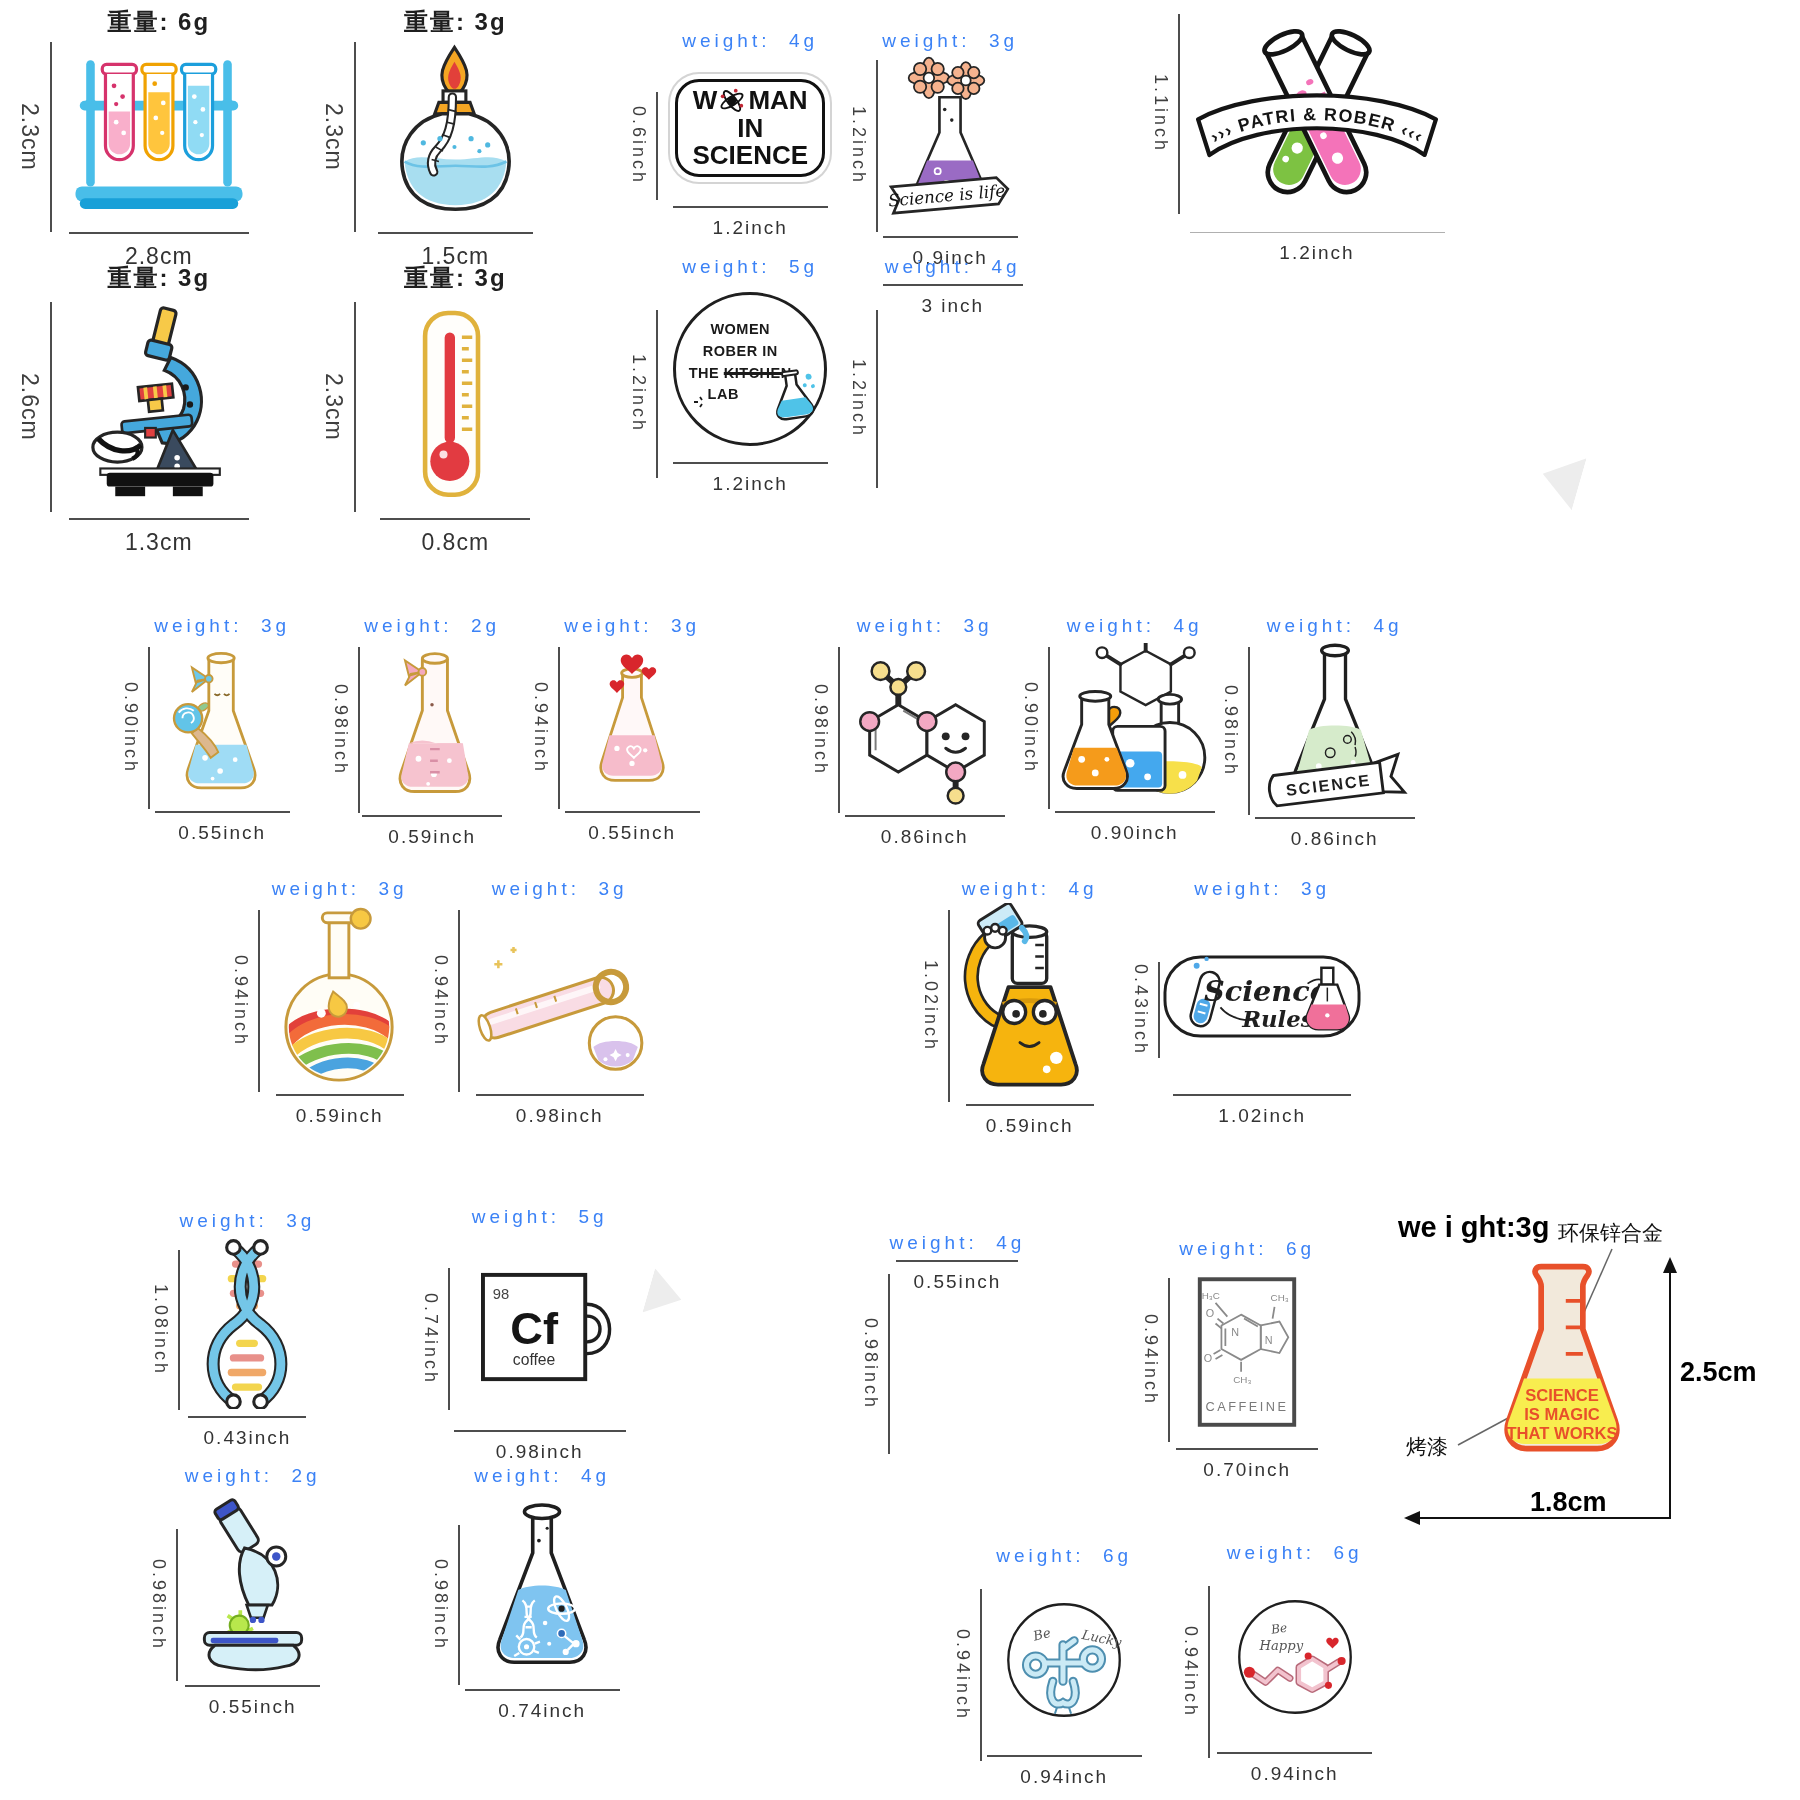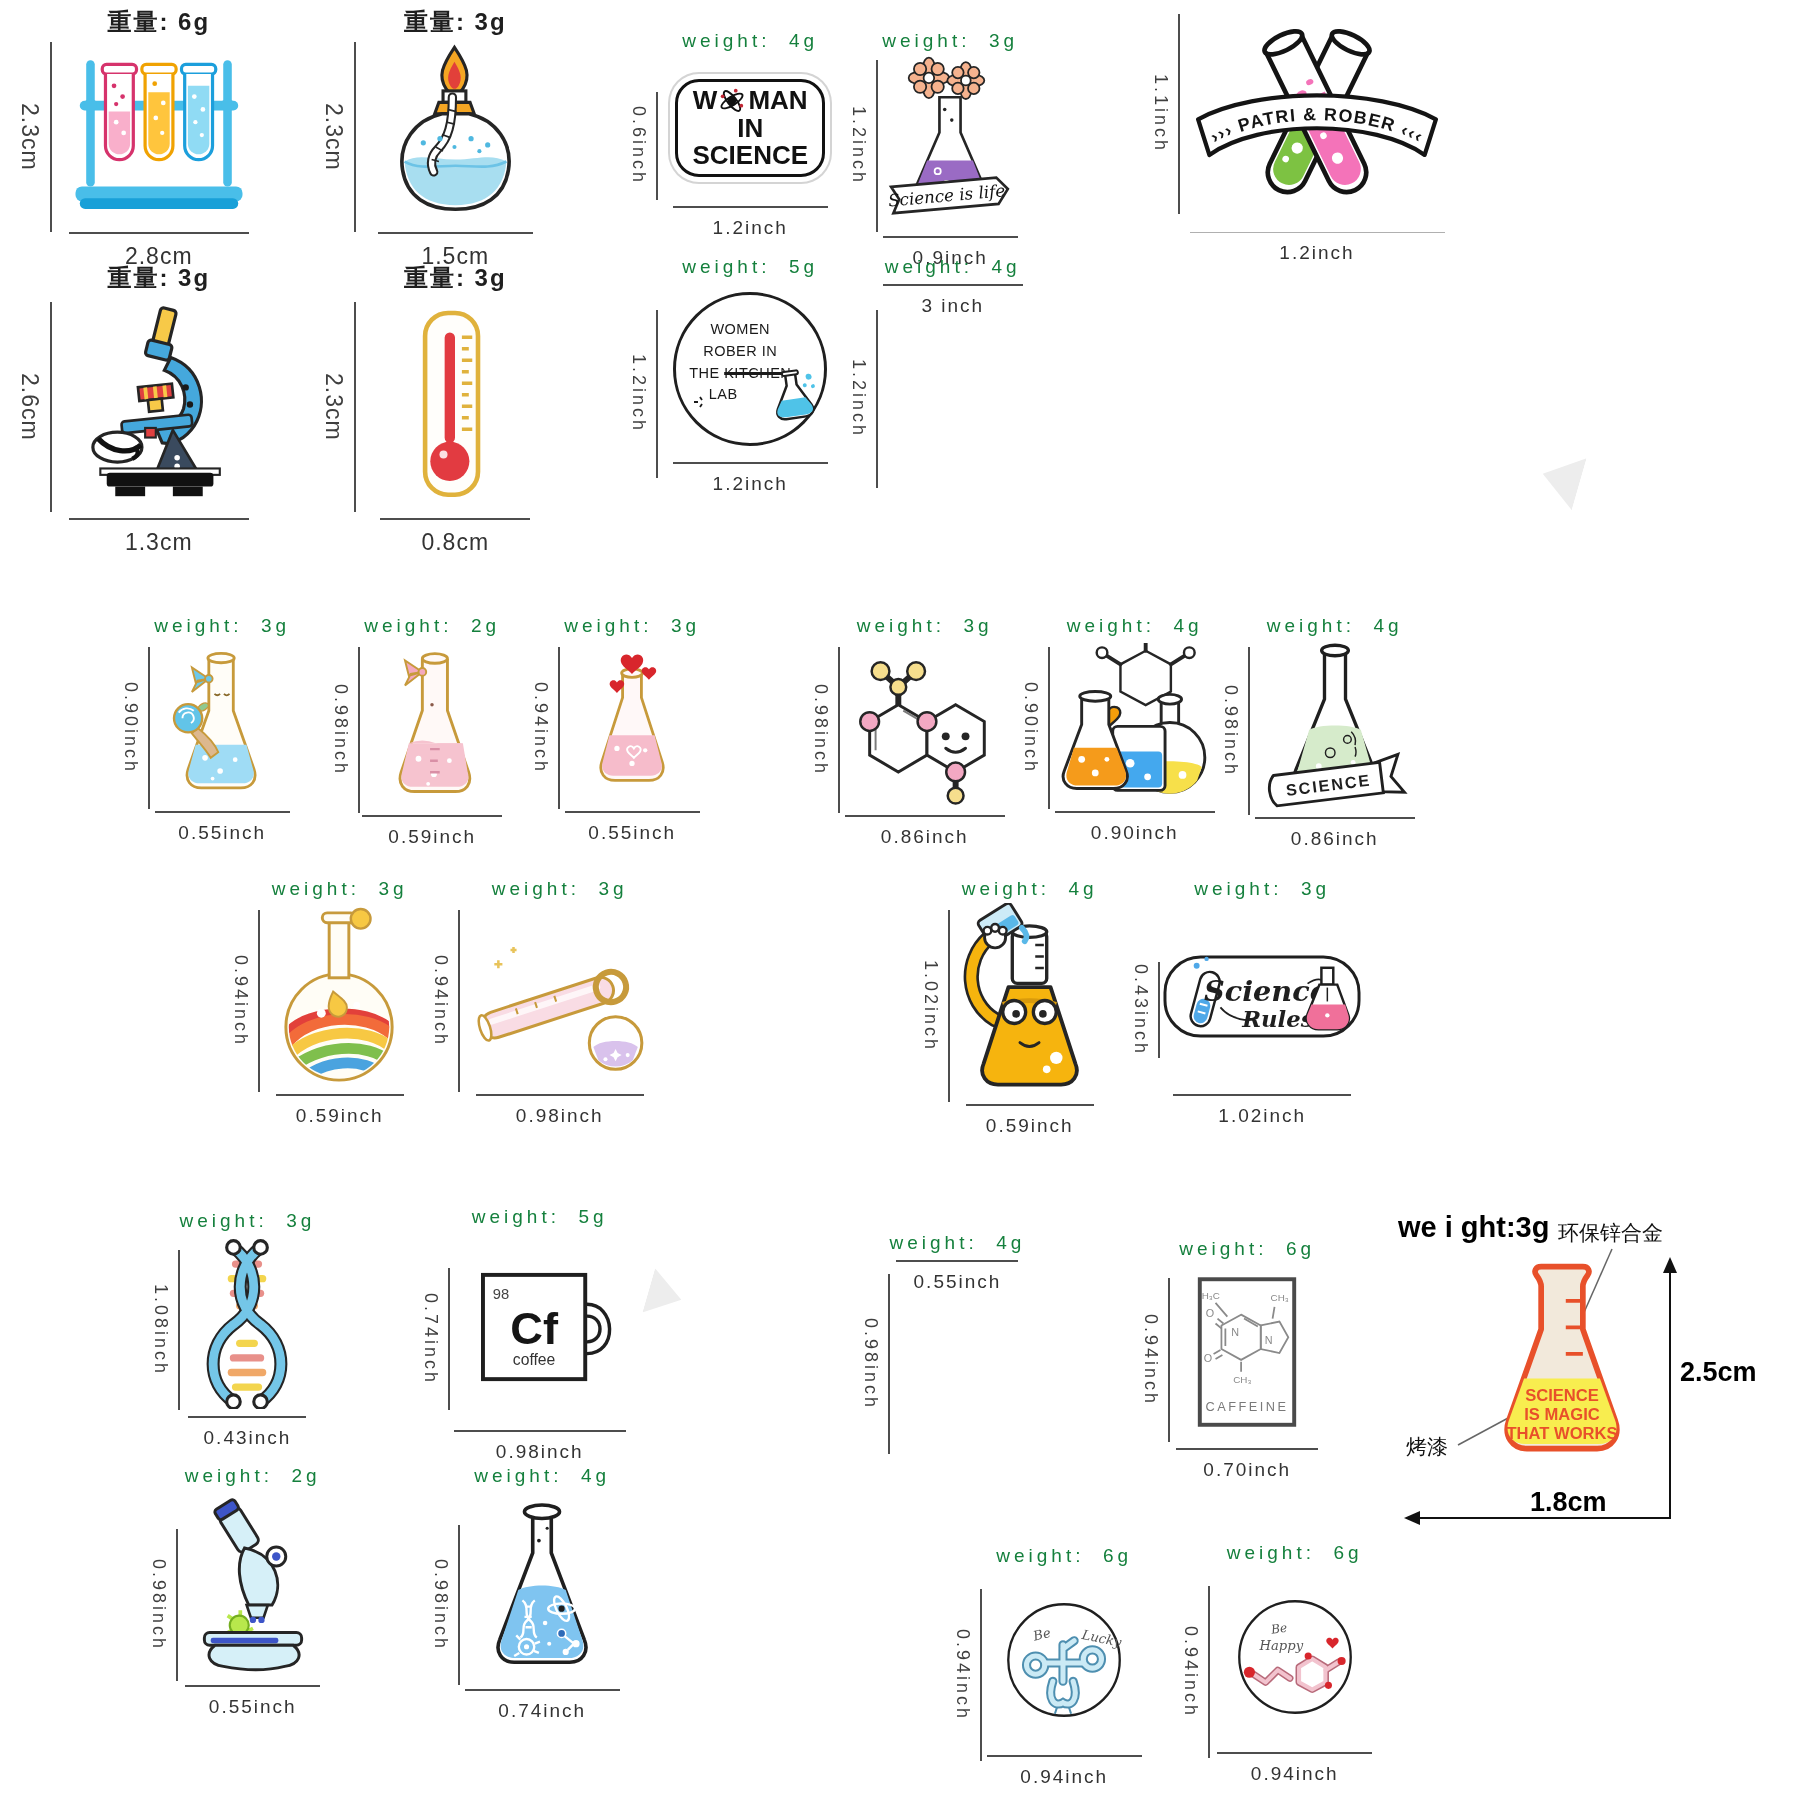--- a/index.html
+++ b/index.html
@@ -4,34 +4,34 @@
 <style>
   html,body{margin:0;padding:0;background:#fff;}
   #canvas{position:relative;width:1800px;height:1800px;background:#fff;overflow:hidden;
           font-family:"Liberation Sans","DejaVu Sans",sans-serif;color:#333;}
   .unit{position:absolute;display:flex;align-items:flex-start;}
   .vwrap{display:flex;align-items:center;flex:none;}
   .vtext{writing-mode:vertical-rl;font-size:18px;letter-spacing:3px;color:#3f3f3f;margin-right:5px;white-space:pre;}
   .vtext.big{font-size:23px;letter-spacing:1px;}
   .vline{width:1.5px;background:#4d4d4d;margin-left:2px;}
   .col{display:flex;flex-direction:column;align-items:center;flex:1;}
-  .wlabel{font-size:19px;letter-spacing:4px;color:#15803d;margin-bottom:2px;white-space:pre;}
+  .wlabel{font-size:19px;letter-spacing:4px;color:#3b82f6;margin-bottom:2px;white-space:pre;}
   .wlabel.cjk{font-size:24px;font-weight:700;letter-spacing:2px;color:#1f1f1f;}
   .art{display:flex;align-items:center;justify-content:center;}
   .hline{height:1.5px;background:#4d4d4d;margin-top:4px;}
   .hline.light{background:#b0b0b0;height:1px;}
   .wtext{font-size:19px;letter-spacing:2px;color:#333;margin-top:9px;white-space:pre;}
   .wtext.big{font-size:23px;letter-spacing:1px;}
   
   .blob{background:#fff;border:3.5px solid #111;border-radius:24px;box-shadow:0 0 0 5px #fff,0 0 0 7px #d4d4d4;
         padding:5px 14px;font-weight:800;font-size:26px;line-height:1.04;color:#111;text-align:center;}
   .blob-line{display:flex;align-items:center;justify-content:center;gap:1px;}
   
   .circlepin{position:relative;width:148px;height:148px;border:3px solid #1f1f1f;border-radius:50%;background:#fff;
-             font-size:14.5px;font-weight:400;color:#1a1a1a;text-align:center;line-height:1.5;letter-spacing:.5px;}
+             font-size:14.5px;font-weight:700;color:#1a1a1a;text-align:center;line-height:1.5;letter-spacing:.5px;}
   .circlepin .txt{padding-top:24px;padding-right:20px;}
   .strike{text-decoration:line-through;text-decoration-thickness:2.5px;}
   .circlepin svg.flask{position:absolute;right:8px;bottom:22px;transform:rotate(-8deg);}
   
   .magic{position:absolute;width:372px;height:345px;}
   .magic .mweight{position:absolute;left:0;top:6px;font-size:29px;font-weight:700;color:#000;}
   .magic .annt{position:absolute;left:160px;top:14px;font-size:21px;color:#111;}
   .magic .annl{position:absolute;left:8px;top:228px;font-size:21px;color:#111;}
   .magic .dimv{position:absolute;left:282px;top:152px;font-size:27px;font-weight:700;color:#000;}
   .magic .dimh{position:absolute;left:132px;top:282px;font-size:27px;font-weight:700;color:#000;}

